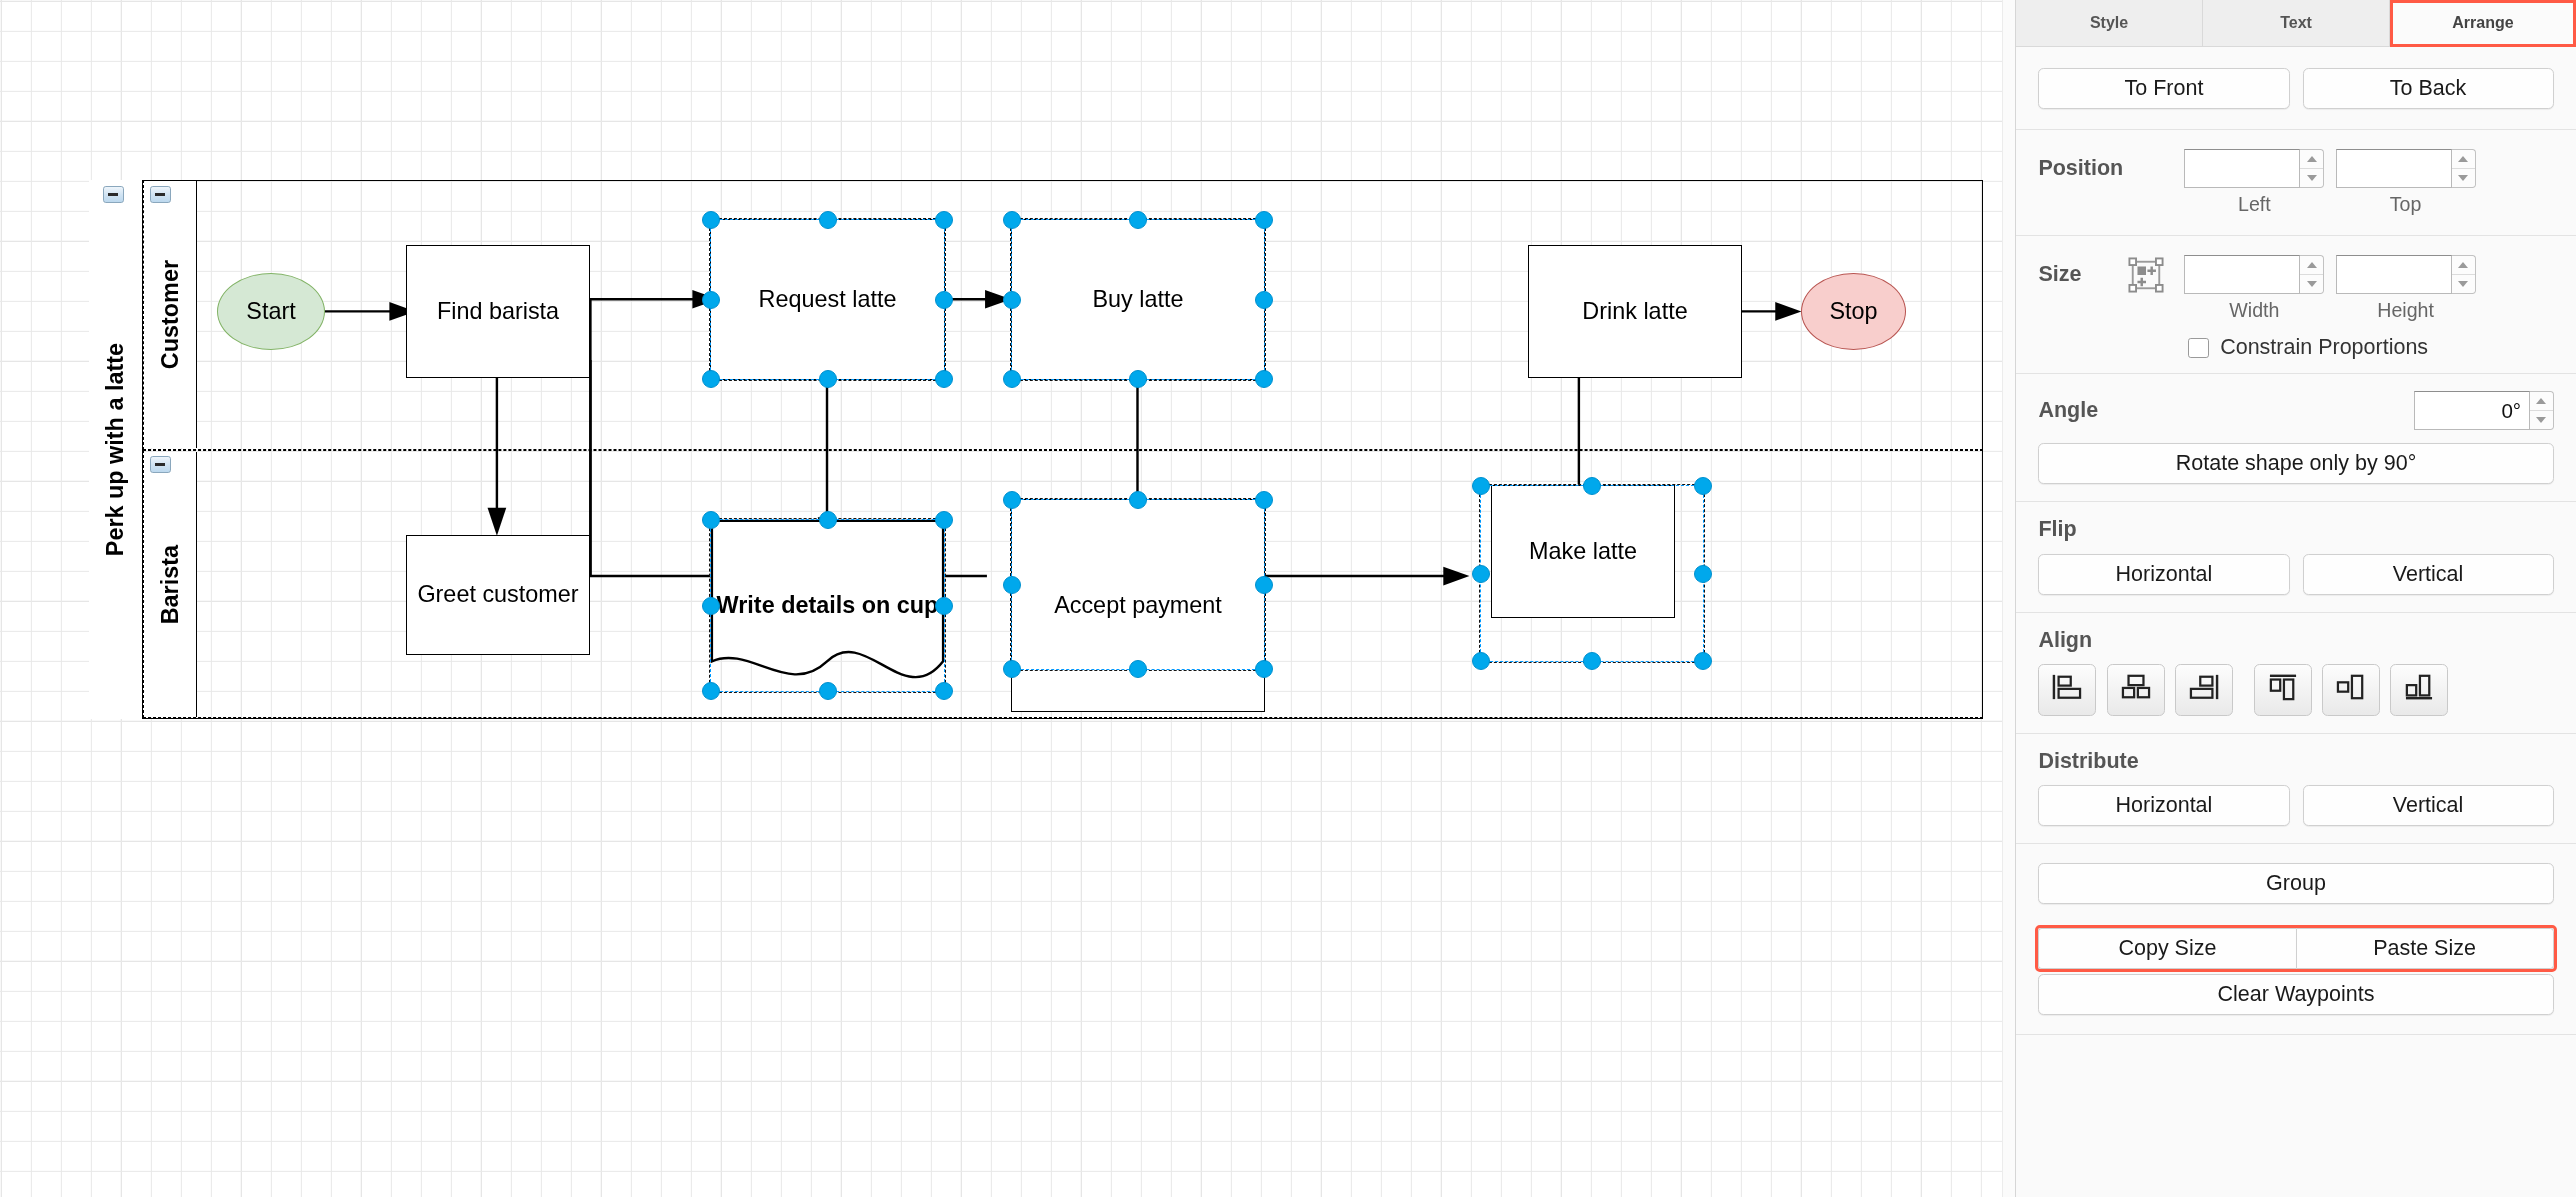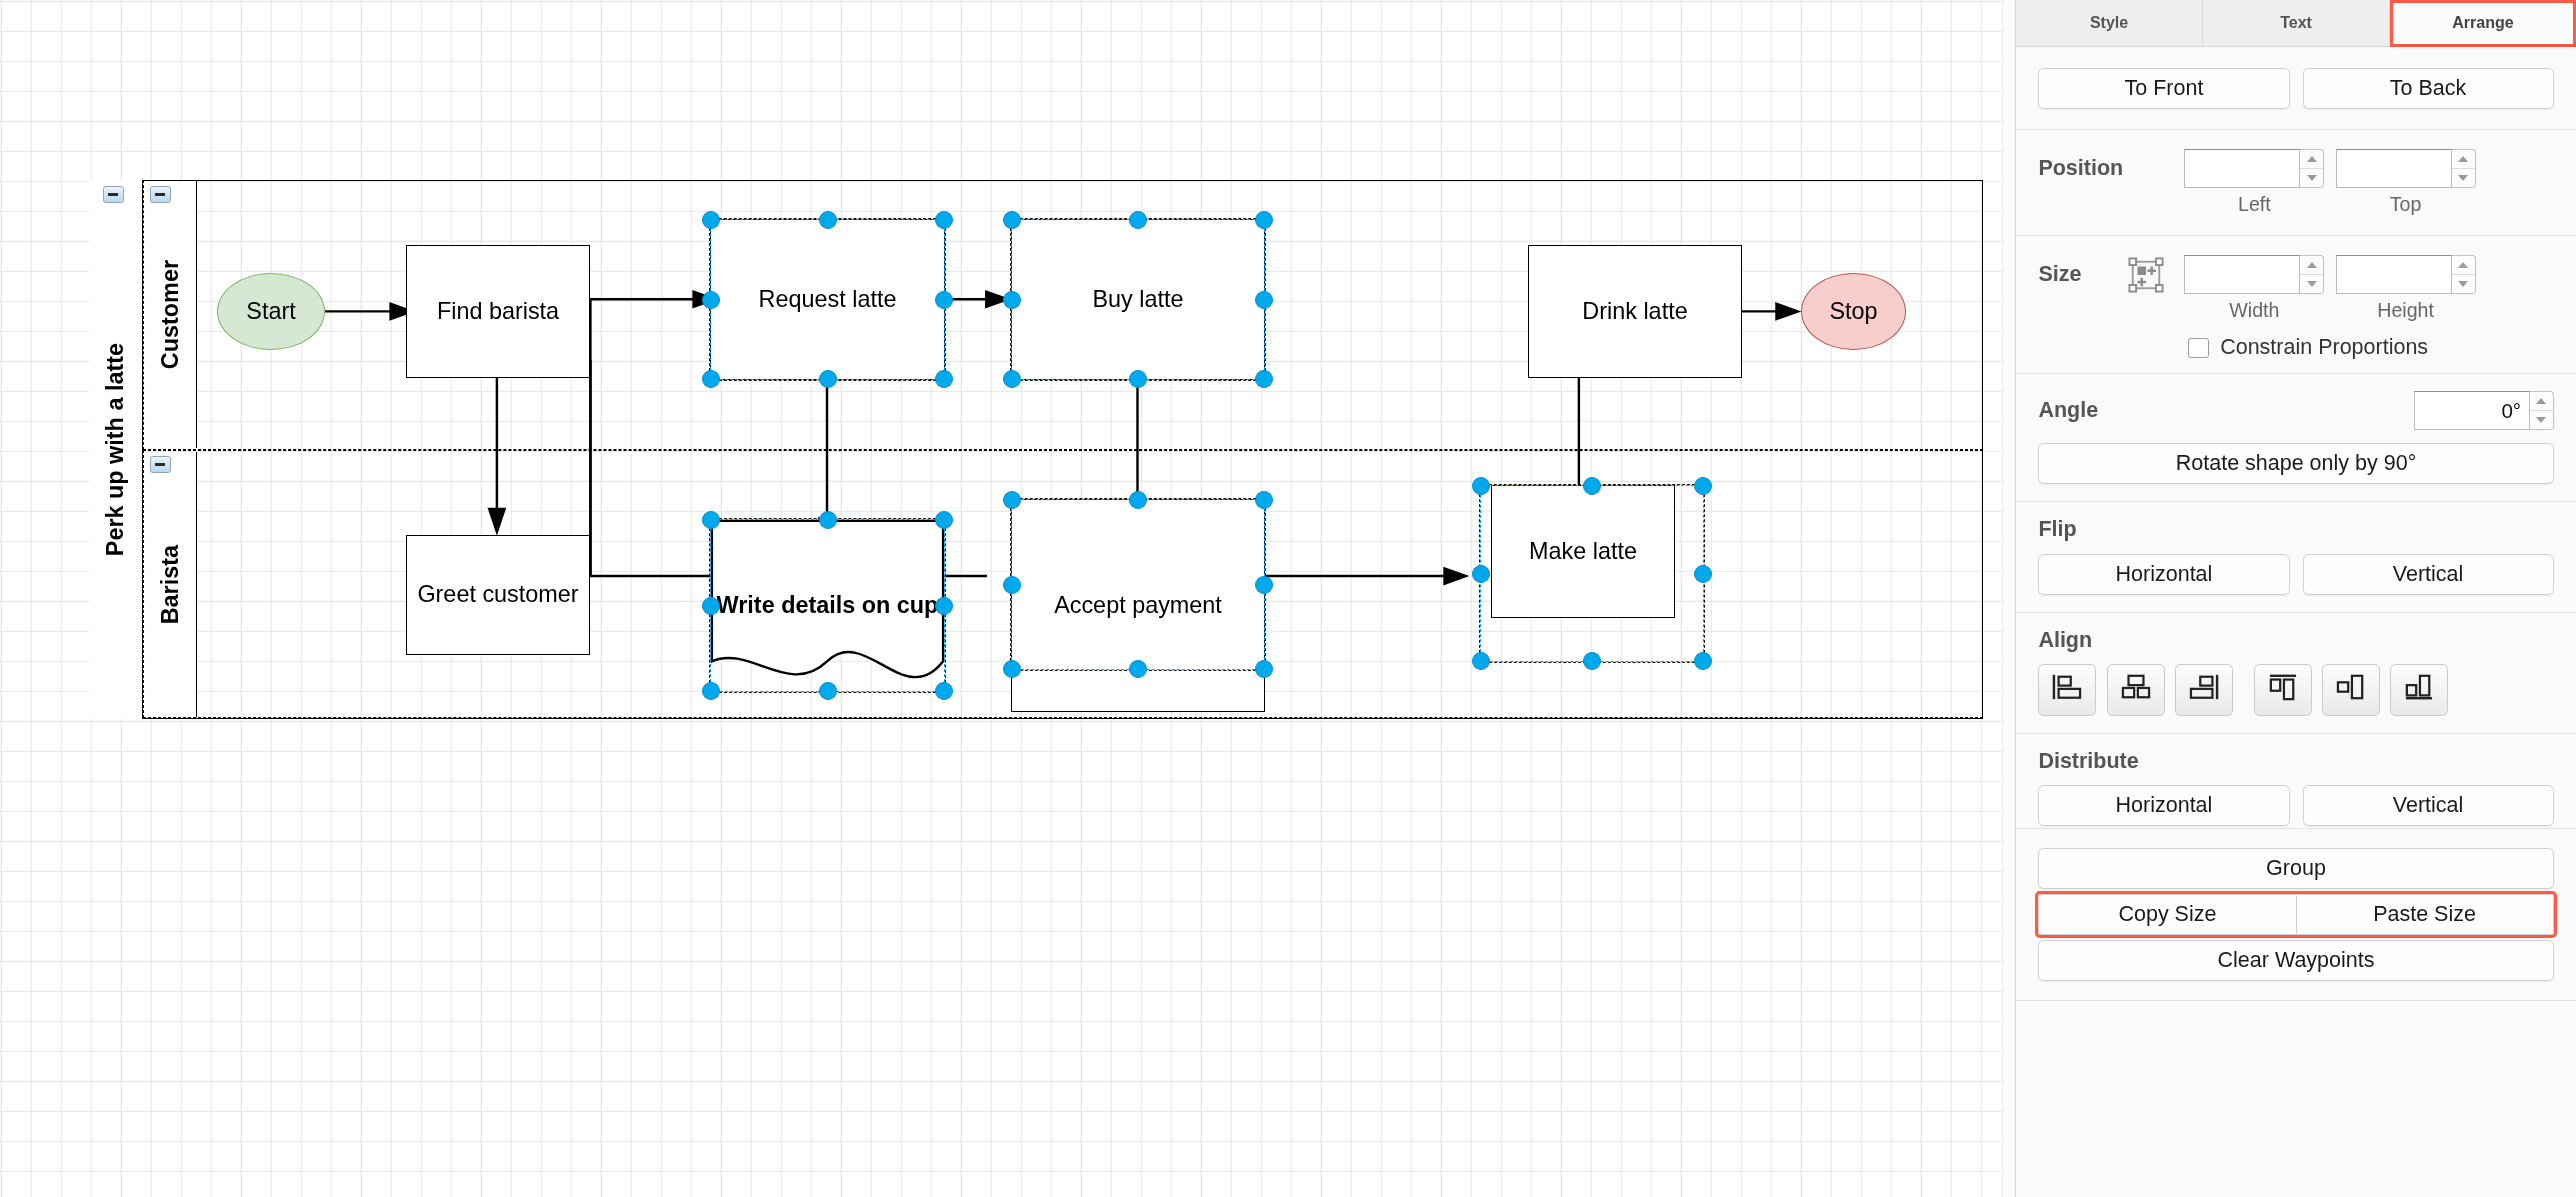--- a/index.html
+++ b/index.html
@@ -553,38 +553,38 @@
             <svg width="32" height="28" viewBox="0 0 34 30">
               <path d="M3 27 H31" stroke="#222" stroke-width="2.6"></path>
               <rect x="4" y="13" width="10" height="11" fill="none" stroke="#222" stroke-width="2.4"></rect>
               <rect x="18" y="3" width="10" height="21" fill="none" stroke="#222" stroke-width="2.4"></rect>
             </svg>
           </span>
         </div>
       </div>
     </div>
 
-    <div class="sect" style="padding-top:15px; padding-bottom:2px;">
+    <div class="sect" style="padding-top:15px; padding-bottom:17px;">
       <div class="label-bold" style="margin-bottom:11.2px;">Distribute</div>
       <div class="row">
         <div class="btn half">
           <span>Horizontal</span>
         </div>
         <div class="gap"></div>
         <div class="btn half">
           <span>Vertical</span>
         </div>
       </div>
     </div>
 
     <div class="sect" style="padding-top:18.7px; padding-bottom:18.7px;">
       <div class="btn">
         <span>Group</span>
       </div>
-      <div class="row hl-box" style="margin-top:5px;">
+      <div class="row hl-box" style="margin-top:24px;">
         <div class="btn half" style="border-radius:3.7px 0 0 3.7px; border-right:none;">
           <span>Copy Size</span>
         </div>
         <div class="btn half" style="border-radius:0 3.7px 3.7px 0;">
           <span>Paste Size</span>
         </div>
       </div>
       <div class="btn" style="margin-top:5.6px;">
         <span>Clear Waypoints</span>
       </div>

